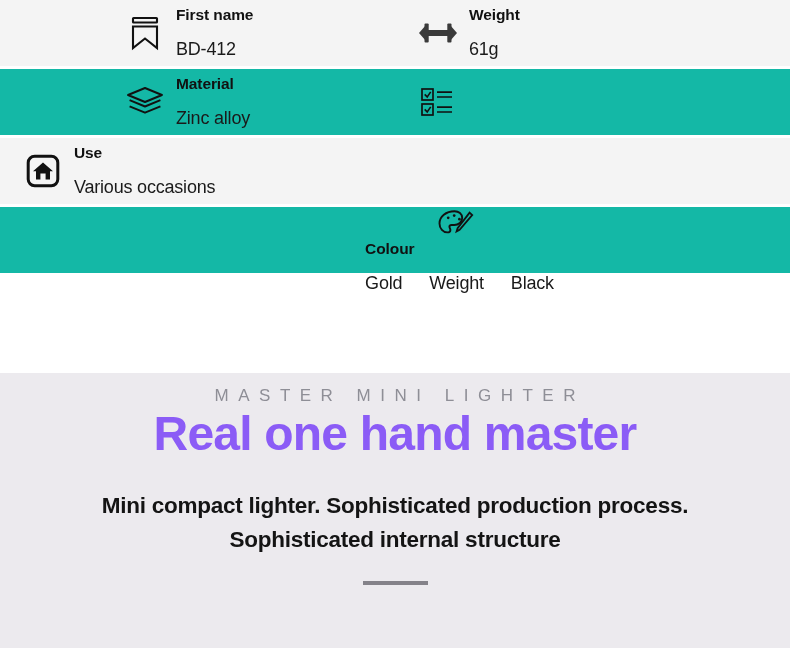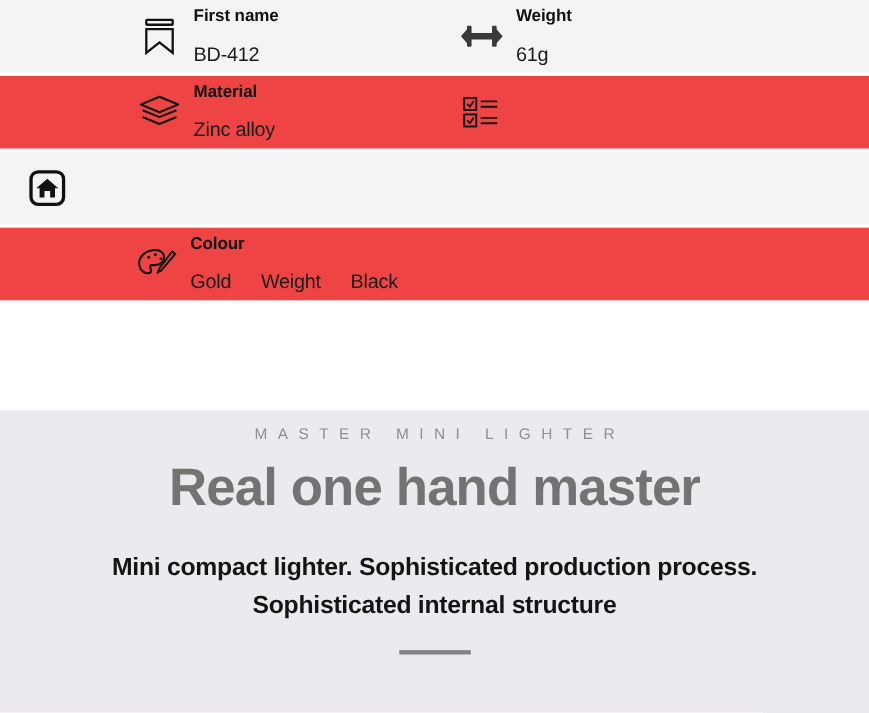--- a/index.html
+++ b/index.html
@@ -29,30 +29,30 @@
   }
 
   .spec-row {
     display: flex;
     width: 790px;
     height: 66px;
     margin-bottom: 3px;
     align-items: center;
   }
   .spec-row.tone-light { background: #f4f4f4; }
-  .spec-row.tone-dark  { background: #ef4444; }
+  .spec-row.tone-dark  { background: #14b8a6; }
 
   .spec-cell {
     display: flex;
     align-items: center;
     height: 66px;
   }
   .spec-cell.cell-left  { width: 395px; padding-left: 123px; }
   .spec-cell.cell-right { width: 395px; padding-left: 21px; }
-  .spec-cell.cell-wide  { width: 790px; padding-left: 120px; }
+  .spec-cell.cell-wide  { width: 790px; padding-left: 120px; flex-direction: column; }
 
   .spec-icon {
     width: 44px;
     min-width: 44px;
     height: 44px;
     display: flex;
     align-items: center;
     justify-content: center;
     color: #111111;
   }
@@ -89,33 +89,32 @@
     left: 0;
     top: 373px;
     width: 790px;
     height: 275px;
     background: #eceaee;
     text-align: center;
   }
 
   .banner-eyebrow {
     margin-top: 13px;
-    font-size: 14px;
+    font-size: 17px;
     font-weight: normal;
     color: #8e8e96;
     letter-spacing: 9.5px;
     text-indent: 9.5px;
     white-space: pre;
   }
 
   .banner-headline {
-    margin-top: 14px;
     font-size: 48px;
     font-weight: bold;
-    color: #737373;
+    color: #8b5cf6;
     letter-spacing: -0.8px;
   }
 
   .banner-body {
     margin-top: 28px;
     padding: 0 60px;
     font-size: 22.5px;
     font-weight: bold;
     color: #141414;
     line-height: 1.52;
@@ -195,20 +194,24 @@
     </div>
 
     <div class="spec-row tone-light">
       <div class="spec-cell cell-right">
         <span class="spec-icon">
           <svg width="34" height="34" viewBox="0 0 34 34" fill="none">
             <rect x="2.2" y="2.2" width="29.6" height="29.6" rx="6.5" stroke="#111" stroke-width="3"></rect>
             <path d="M17 8.5 L27 17.2 L24 17.2 L24 25.5 L19.6 25.5 L19.6 19.6 L14.4 19.6 L14.4 25.5 L10 25.5 L10 17.2 L7 17.2 Z" fill="#111"></path>
           </svg>
         </span>
+        <span class="spec-text">
+          <span class="spec-label">Use</span>
+          <span class="spec-value">Various occasions</span>
+        </span>
       </div>
     </div>
 
     <div class="spec-row tone-dark">
       <div class="spec-cell cell-wide">
         <span class="spec-icon">
           <svg width="40" height="34" viewBox="0 0 40 34" fill="none" stroke="#111" stroke-width="1.9">
             <path d="M19.5 4.2 C11 4.2 4.5 9.6 4.5 16.4 C4.5 21.6 8.2 25.4 12.4 25.4 C14.4 25.4 15.4 24.3 15.4 22.9 C15.4 21.6 14.4 20.9 14.4 19.8 C14.4 18.7 15.3 18 16.6 18 L19.2 18 C23.6 18 27.2 15 27.2 11 C27.2 6.9 23.8 4.2 19.5 4.2 Z"></path>
             <circle cx="13.2" cy="10.8" r="1.35" fill="#111" stroke="none"></circle>
             <circle cx="19.2" cy="8.6" r="1.35" fill="#111" stroke="none"></circle>

